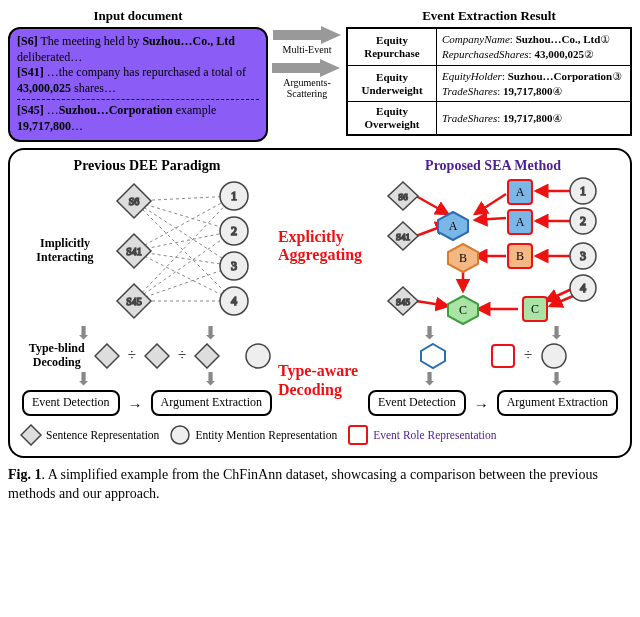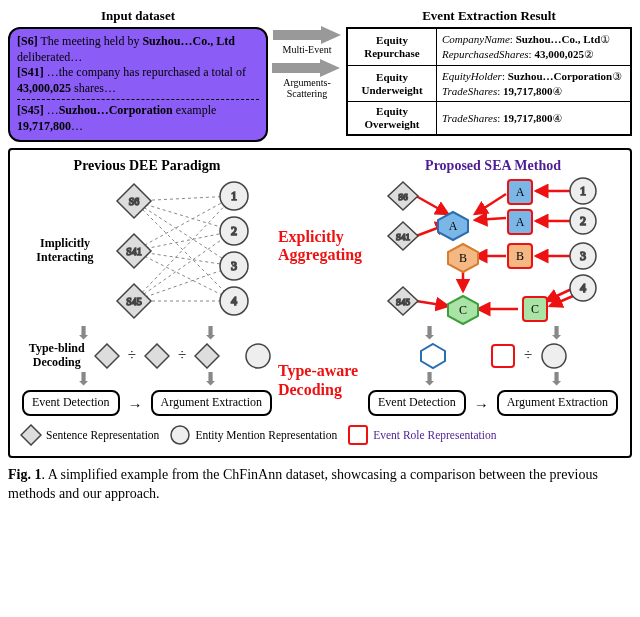--- a/index.html
+++ b/index.html
@@ -85,21 +85,21 @@
   }
   .result-table td.details i { font-style: italic; }
   .circ {
     display: inline-block;
     font-size: 11px;
     vertical-align: baseline;
   }
 
   .main-box {
     border: 2.5px solid #000;
-    border-radius: 4px;
+    border-radius: 16px;
     padding: 8px 10px 10px 10px;
   }
   .main-cols {
     display: flex;
     gap: 4px;
   }
   .paradigm {
     flex: 1;
     display: flex;
     flex-direction: column;
@@ -186,21 +186,21 @@
   }
   b { font-weight: bold; }
   .plus { font-size: 15px; padding: 0 2px; }
   .rarrow { font-size: 15px; padding: 0 2px; }
 </style>
 </head>
 <body>
 
 <div class="top-row">
   <div class="col-left">
-    <div class="section-title">Input dataset</div>
+    <div class="section-title">Input document</div>
     <div class="doc-box">
       <div>
         <b>[S6]</b><span>  The meeting held by </span><b>Suzhou…Co., Ltd</b><span> deliberated…</span>
       </div>
       <div>
         <b>[S41]</b><span> …the company has repurchased a total of </span><b>43,000,025</b><span> shares…</span>
       </div>
       <hr>
       <div>
         <b>[S45]</b><span> …</span><b>Suzhou…Corporation</b><span> example </span><b>19,717,800</b><span>…</span>

